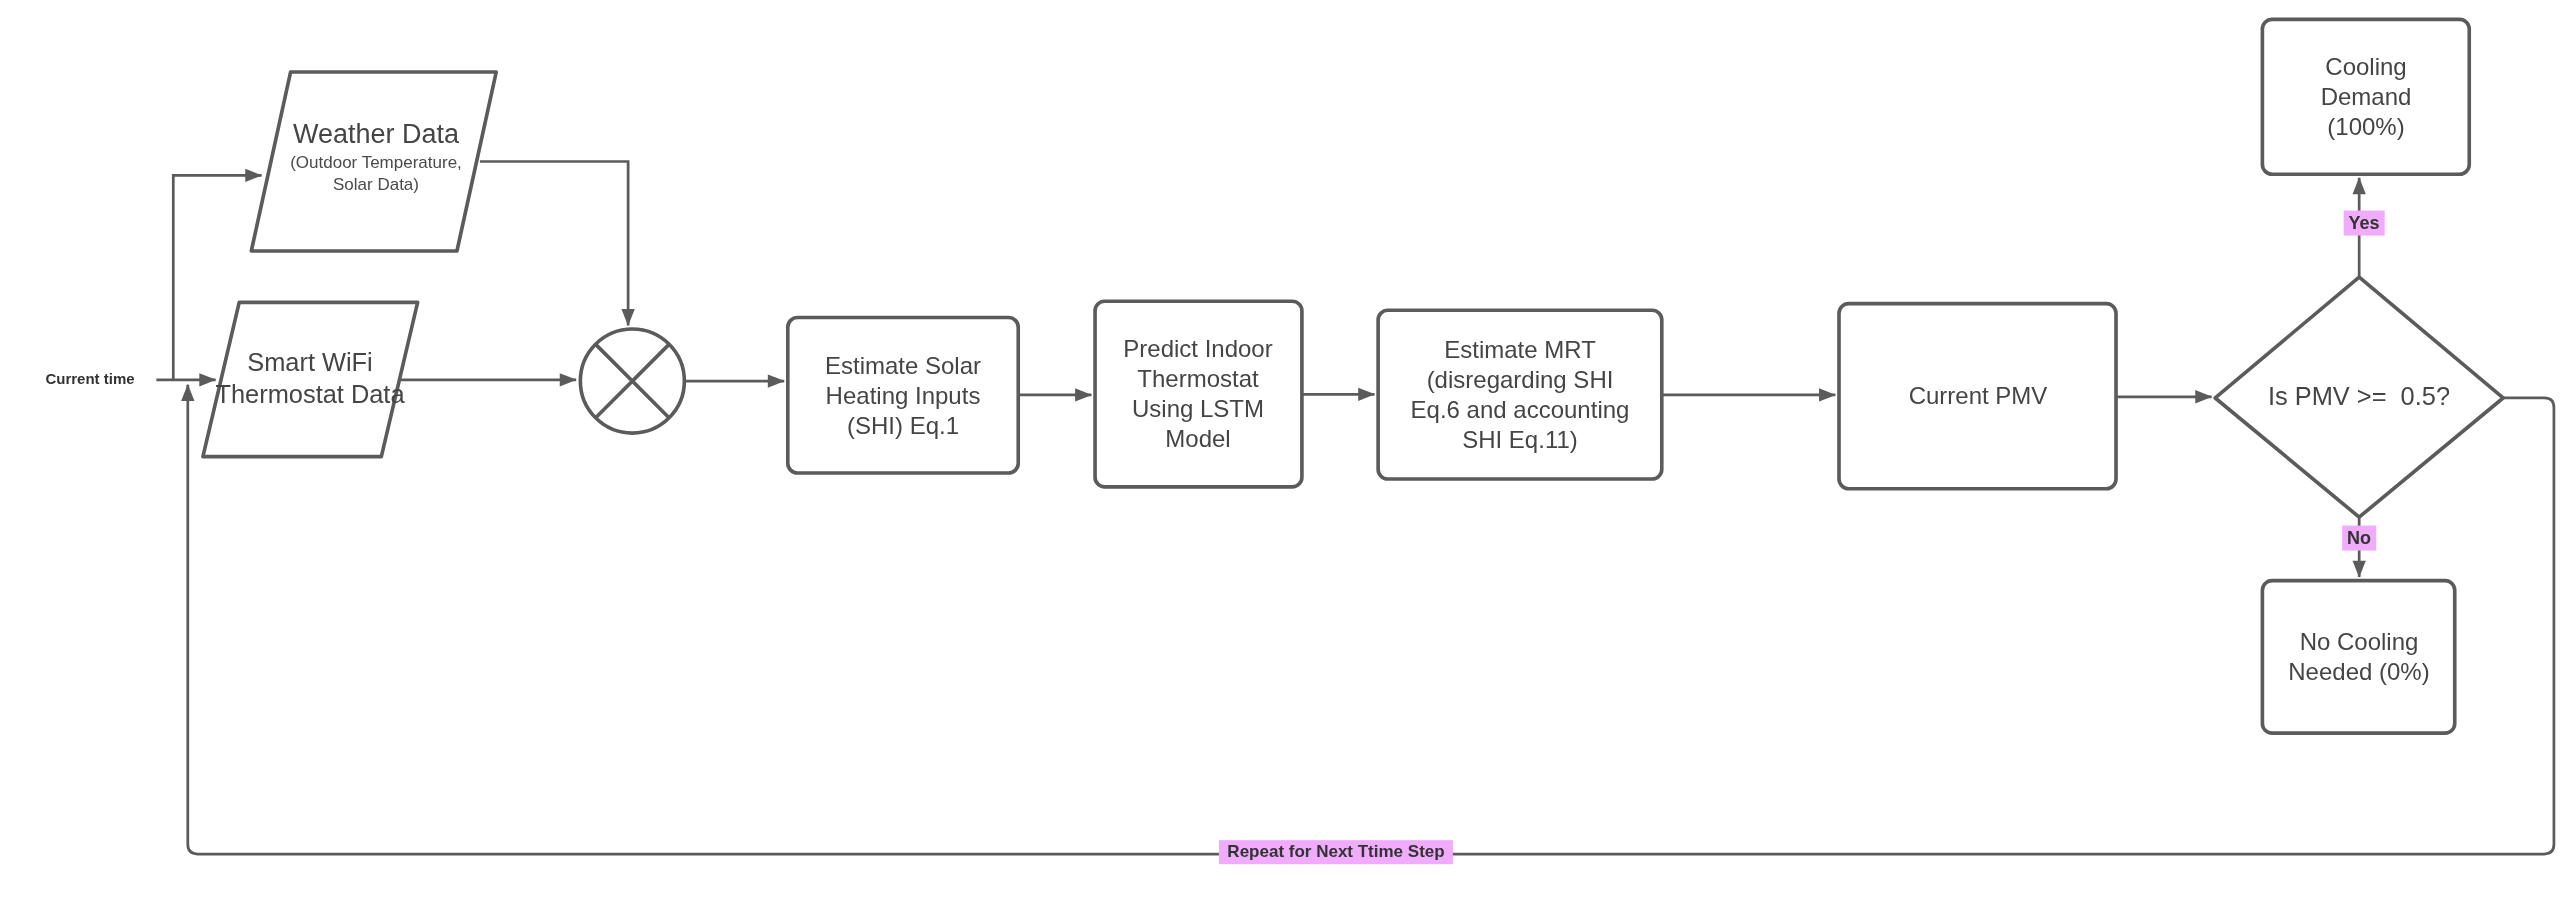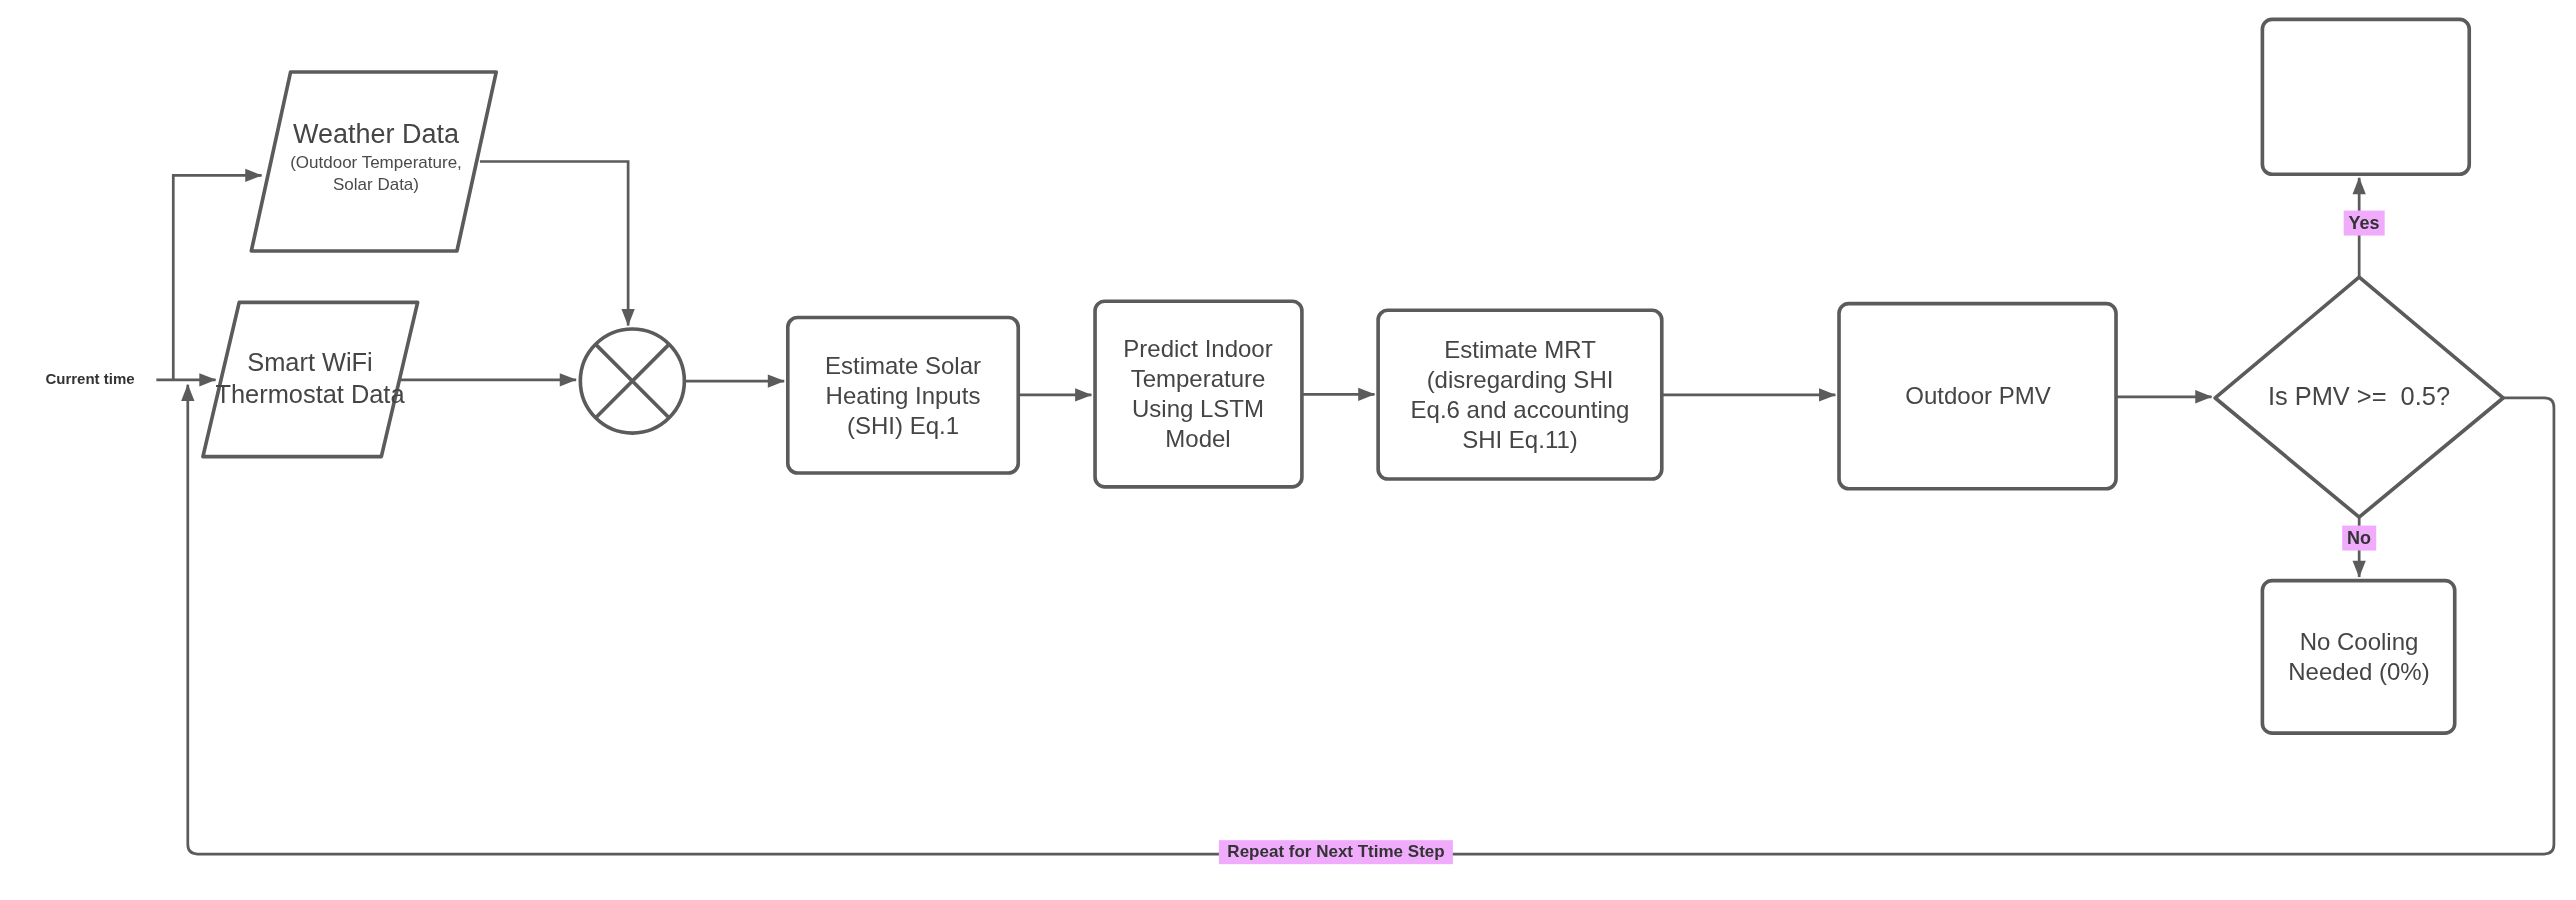--- a/index.html
+++ b/index.html
@@ -92,28 +92,29 @@
 
   <div class="lbl w340" style="left:376px; top:157px;">
     <div class="big-text">Weather Data</div>
     <div class="sub-text">(Outdoor Temperature, Solar Data)</div>
   </div>
 
   <div class="lbl mid-text w330" style="left:310px; top:379px;">Smart WiFi Thermostat Data</div>
 
   <div class="lbl node-text w310" style="left:903px; top:396px;">Estimate Solar Heating Inputs (SHI) Eq.1</div>
 
-  <div class="lbl node-text w300" style="left:1198px; top:394px;">Predict Indoor Temperature Using LSTM Model</div>
+  <div class="lbl node-text w300" style="left:1198px; top:394px;">Predict Indoor Thermostat Using LSTM Model</div>
 
   <div class="lbl node-text w460" style="left:1520px; top:395px;">Estimate MRT (disregarding SHI Eq.6 and accounting SHI Eq.11)</div>
 
-  <div class="lbl node-text" style="left:1978px; top:396px;">Outdoor PMV</div>
+  <div class="lbl node-text" style="left:1978px; top:396px;">Current PMV</div>
 
   <div class="lbl mid-text pre" style="left:2359px; top:397px;">Is PMV &gt;=  0.5?</div>
 
+  <div class="lbl node-text w210" style="left:2366px; top:97px;">Cooling Demand (100%)</div>
 
   <div class="lbl node-text w240" style="left:2359px; top:657px;">No Cooling Needed (0%)</div>
 
   <div class="lbl bold-lbl on-line" style="left:2364px; top:223px; padding:1.2px 4.8px;">Yes</div>
 
   <div class="lbl bold-lbl on-line" style="left:2359px; top:538px; padding:1.2px 4.8px;">No</div>
 
   <div class="lbl bold-lbl on-line" style="left:1336px; top:852px; font-size:17px;">Repeat for Next Ttime Step</div>
 
 </div>

